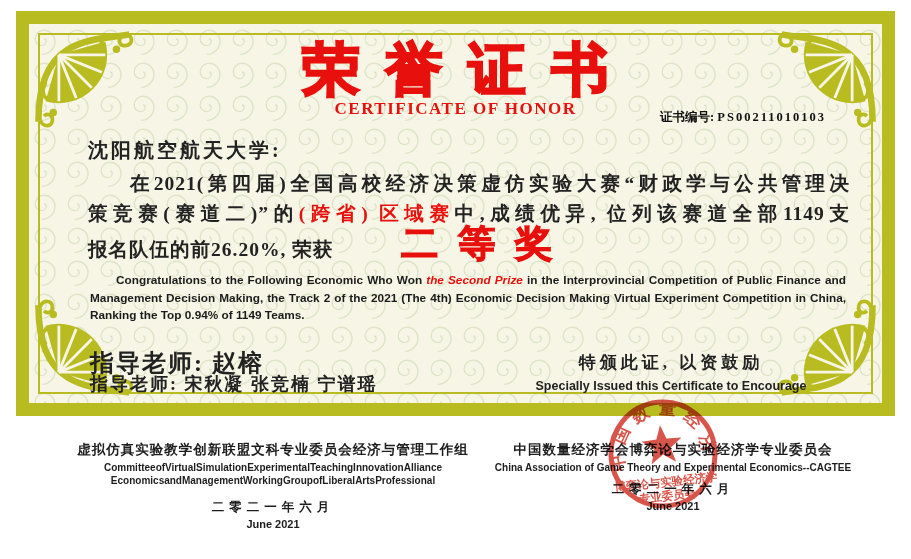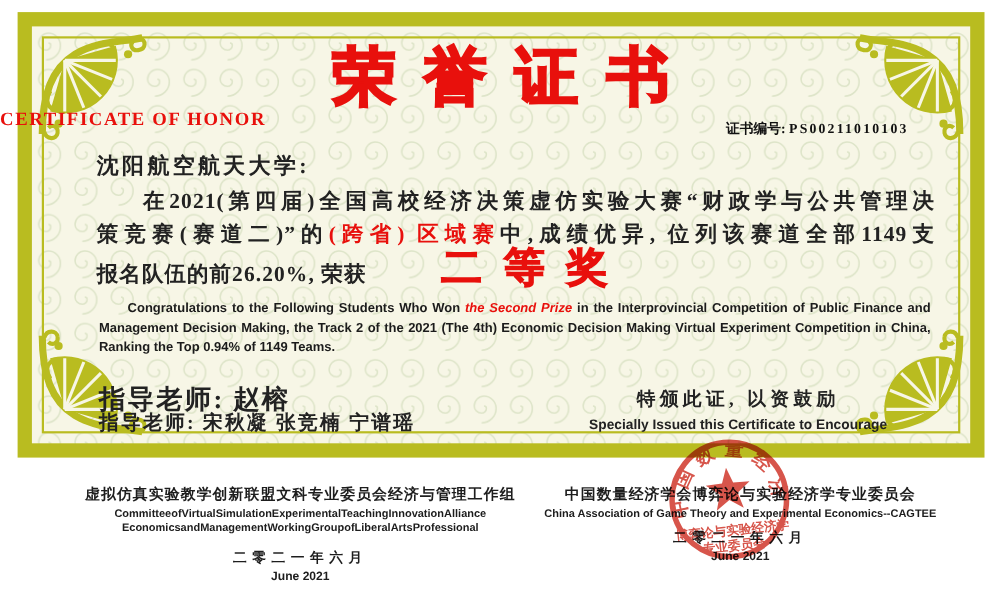--- a/index.html
+++ b/index.html
@@ -20,21 +20,21 @@
   .corner.tl { left:31px;  top:27px; }
   .corner.tr { right:31px; top:27px; transform:scaleX(-1); }
   .corner.bl { left:31px;  bottom:27px; transform:scaleY(-1); }
   .corner.br { right:31px; bottom:27px; transform:scale(-1,-1); }
 
   .content { position:absolute; inset:0; z-index:3; }
 
   .title-cn { position:absolute; left:0; right:0; top:32px; text-align:center;
               font-family:"DejaVu Sans", sans-serif; font-weight:900; font-size:57px;
               color:#e8100c; -webkit-text-stroke:2.4px #e8100c; letter-spacing:26px; padding-left:26px; }
-  .title-en { position:absolute; left:0; right:0; top:99px; text-align:left;
+  .title-en { position:absolute; left:0; right:0; top:99px; text-align:center;
               font-weight:bold; font-size:17px; color:#e8100c; letter-spacing:1.5px; }
   .cert-no  { position:absolute; left:660px; top:109px; font-size:12.5px; color:#101010; font-weight:bold; }
   .cert-no .num { letter-spacing:2px; font-family:"Liberation Serif", serif; }
 
   .recipient { position:absolute; left:88px; top:137px; font-size:20px; font-weight:600;
                color:#222; letter-spacing:3px; }
 
   .body-cn { position:absolute; left:88px; top:169px; width:762px; font-size:19.5px;
              font-weight:600; color:#222; line-height:30px; letter-spacing:1px; }
   .bline1 { text-indent:42px; text-align:justify; text-align-last:justify; }
@@ -144,21 +144,21 @@
         <span>策竞赛(赛道二)”的</span><span class="red-inline">(跨省) 区域赛</span><span>中,成绩优异, 位列该赛道全部1149支</span>
       </div>
       <div class="bline3">
         <span>报名队伍的前26.20%, 荣获</span>
         <span class="award">二等奖</span>
       </div>
     </div>
 
     <div class="eng">
       <div class="eline1">
-        <span>Congratulations  to the Following Students Who Won </span><span class="red-inline">the Second Prize</span><span> in the Interprovincial Competition of Public Finance and</span>
+        <span>Congratulations  to the Following Economic Who Won </span><span class="red-inline">the Second Prize</span><span> in the Interprovincial Competition of Public Finance and</span>
       </div>
       <div class="eline2">Management  Decision  Making,  the Track 2  of  the  2021 (The 4th) Economic Decision Making Virtual Experiment Competition in China,</div>
       <div class="eline3">Ranking the Top 0.94% of 1149 Teams.</div>
     </div>
 
     <div class="advisor">
       <span>指导老师: </span><span>赵榕</span>
     </div>
     <div class="students">
       <span>指导老师: </span><span>宋秋凝 张竞楠 宁谱瑶</span>

